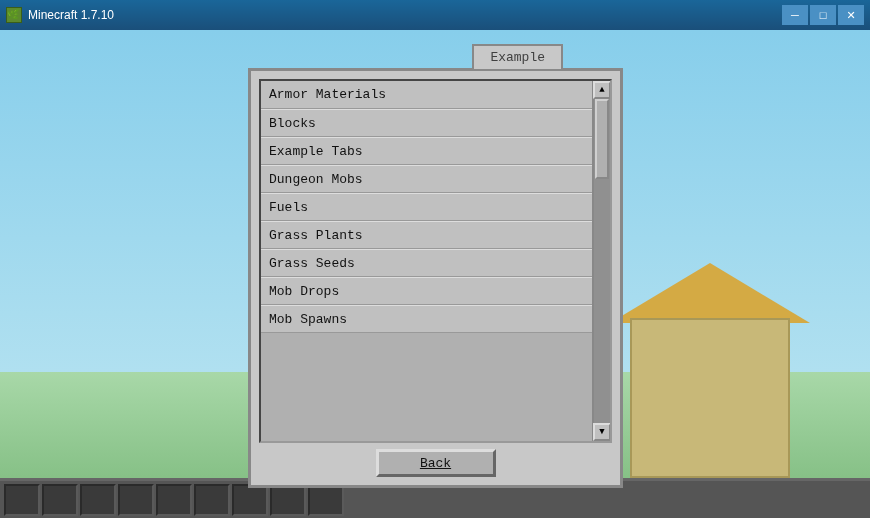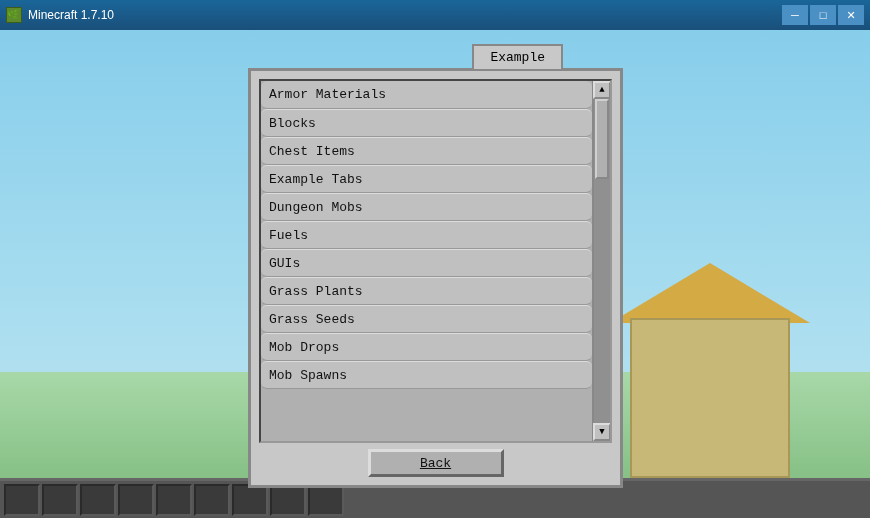--- a/index.html
+++ b/index.html
@@ -169,21 +169,21 @@
     .dialog-tab {
       position: absolute;
       top: 0;
       right: 60px;
       background: #c8c8c8;
       border: 2px solid #888;
       border-bottom: none;
       padding: 4px 16px;
       font-family: 'Courier New', monospace;
       font-size: 13px;
-      color: #000000;
+      color: #404040;
       z-index: 11;
     }
 
     
     .dialog-panel {
       position: absolute;
       top: 24px;
       left: 0;
       width: 375px;
       height: 420px;
@@ -217,21 +217,20 @@
       border-bottom: 1px solid #999;
       border-top: 1px solid #ddd;
       display: flex;
       align-items: center;
       padding-left: 8px;
       font-family: 'Courier New', monospace;
       font-size: 13px;
       color: #111;
       cursor: pointer;
       user-select: none;
-      border-radius: 6px;
     }
 
     .list-item:first-child {
       border-top: none;
     }
 
     
     .scrollbar {
       width: 18px;
       background: #a0a0a0;
@@ -289,21 +288,21 @@
     }
 
     
     .back-btn-container {
       margin-top: 6px;
       display: flex;
       justify-content: center;
     }
 
     .back-btn {
-      width: 136px;
+      width: 120px;
       height: 28px;
       background: #b0b0b0;
       border: 3px solid #888;
       border-top-color: #ddd;
       border-left-color: #ddd;
       border-bottom-color: #666;
       border-right-color: #666;
       font-family: 'Courier New', monospace;
       font-size: 13px;
       color: #111;
@@ -341,25 +340,23 @@
 </div>
 
 <div class="dialog">
   <div class="dialog-tab">Example</div>
   <div class="dialog-panel">
     <div class="list-container">
       <div class="list-items" id="list-items-container">
 
       <div class="list-item">Armor Materials</div>
           <div class="list-item">Blocks</div>
-          <div class="list-item">Chest Items</div>
           <div class="list-item">Example Tabs</div>
           <div class="list-item">Dungeon Mobs</div>
           <div class="list-item">Fuels</div>
-          <div class="list-item">GUIs</div>
           <div class="list-item">Grass Plants</div>
           <div class="list-item">Grass Seeds</div>
           <div class="list-item">Mob Drops</div>
           <div class="list-item">Mob Spawns</div>
         </div>
       <div class="scrollbar">
         <div class="scroll-up">▲</div>
         <div class="scroll-track">
           <div class="scroll-thumb"></div>
         </div>

